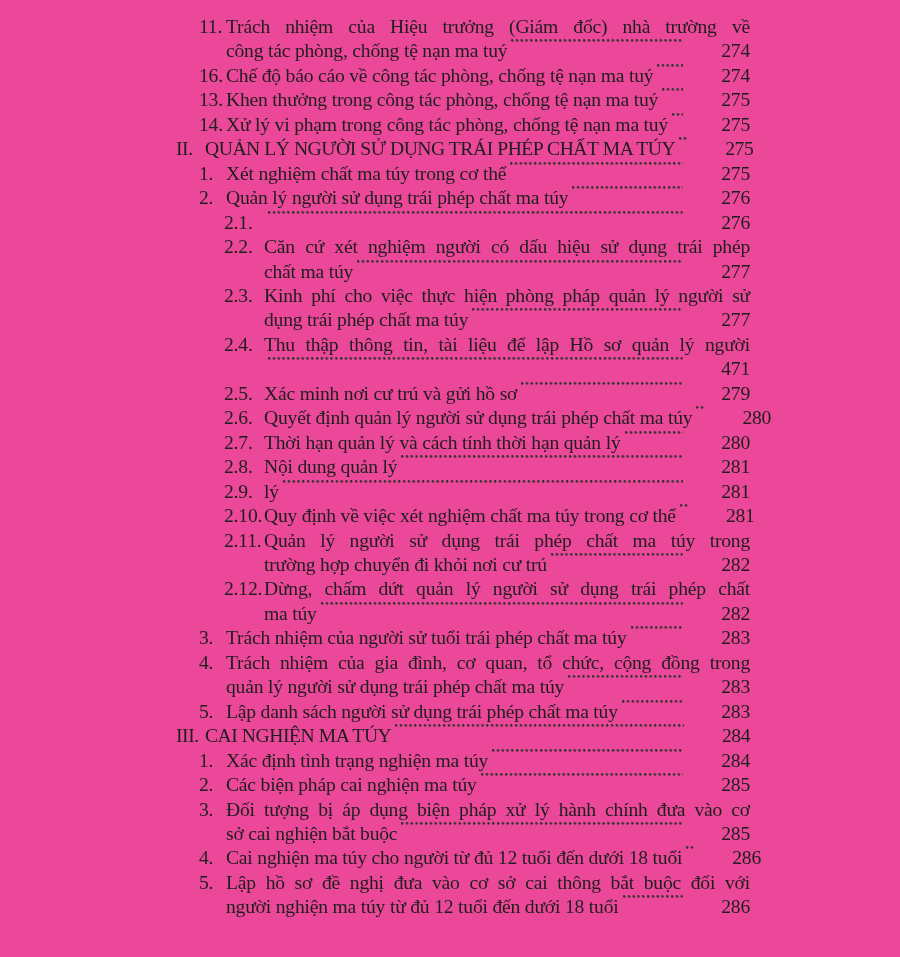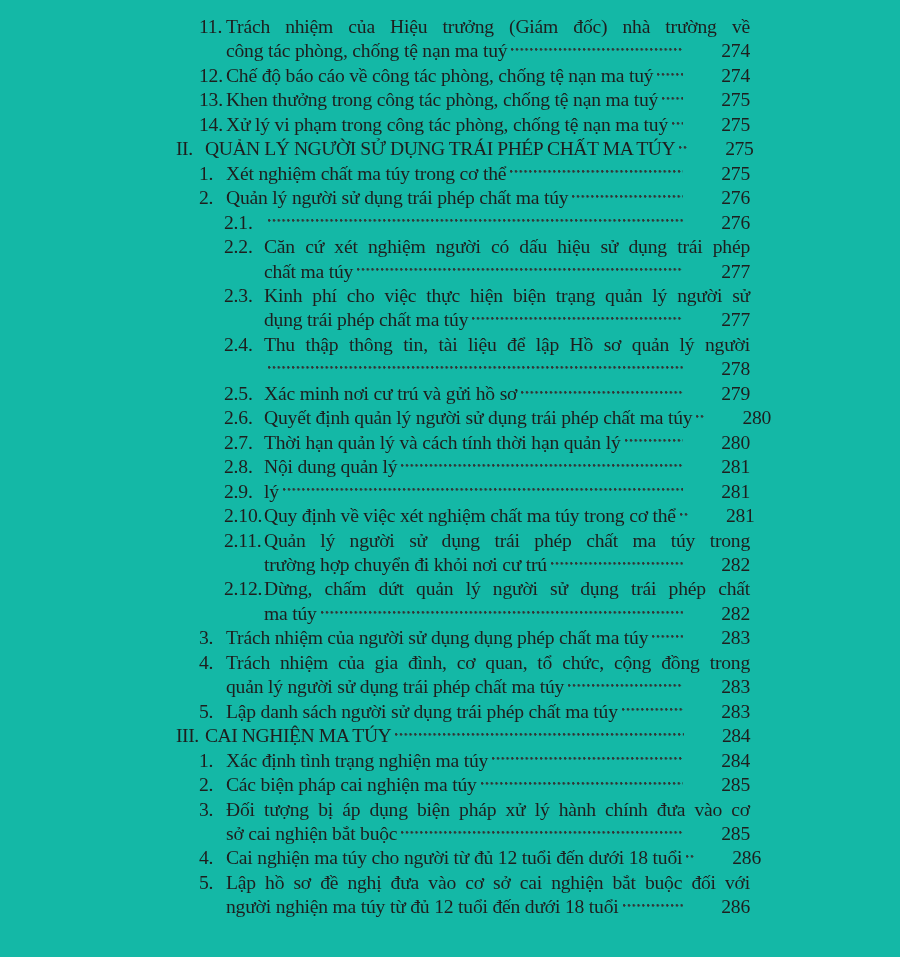--- a/index.html
+++ b/index.html
@@ -4,21 +4,21 @@
 <style>
   html, body {
     margin: 0;
     padding: 0;
     background: #ffffff;
   }
   .page {
     position: relative;
     width: 900px;
     height: 957px;
-    background: #14b8a6;
+    background: #ec4899;
     overflow: hidden;
     font-family: "Liberation Serif", "DejaVu Serif", serif;
     color: #1e1e1e;
   }
   .toc {
     position: absolute;
     left: 176px;
     top: 15px;
     width: 574px;
     font-size: 19.6px;
@@ -40,21 +40,21 @@
   .lvl-section { padding-left: 29px; letter-spacing: -0.45px; }
   .lvl-section > .num { left: 0; }
   
   .line-fill {
     text-align: justify;
     text-align-last: justify;
   }
   
   .line-last {
     display: flex;
-    align-items: center;
+    align-items: flex-start;
   }
   .line-last .t { flex: 0 0 auto; white-space: nowrap; }
   .dots {
     flex: 1 1 auto;
     min-width: 8px;
     height: 3px;
     margin: 0 2px 4px 4px;
     background-image: radial-gradient(circle at 1.2px 1.4px, #333333 1.05px, rgba(0,0,0,0) 1.5px);
     background-size: 4.8px 3px;
     background-repeat: repeat-x;
@@ -70,21 +70,21 @@
       <div class="entry lvl-item">
         <span class="num">11.</span>
         <div class="line line-fill">Trách nhiệm của Hiệu trưởng (Giám đốc) nhà trường về</div>
         <div class="line line-last">
           <span class="t">công tác phòng, chống tệ nạn ma tuý</span>
           <span class="dots"></span>
           <span class="pg">274</span>
         </div>
       </div>
       <div class="entry lvl-item">
-        <span class="num">12.</span>
+        <span class="num">16.</span>
         <div class="line line-last">
           <span class="t">Chế độ báo cáo về công tác phòng, chống tệ nạn ma tuý</span>
           <span class="dots"></span>
           <span class="pg">274</span>
         </div>
       </div>
       <div class="entry lvl-item">
         <span class="num">13.</span>
         <div class="line line-last">
           <span class="t">Khen thưởng trong công tác phòng, chống tệ nạn ma tuý</span>
@@ -135,33 +135,33 @@
         <span class="num">2.2.</span>
         <div class="line line-fill">Căn cứ xét nghiệm người có dấu hiệu sử dụng trái phép</div>
         <div class="line line-last">
           <span class="t">chất ma túy</span>
           <span class="dots"></span>
           <span class="pg">277</span>
         </div>
       </div>
       <div class="entry lvl-sub">
         <span class="num">2.3.</span>
-        <div class="line line-fill">Kinh phí cho việc thực hiện biện trạng quản lý người sử</div>
+        <div class="line line-fill">Kinh phí cho việc thực hiện phòng pháp quản lý người sử</div>
         <div class="line line-last">
           <span class="t">dụng trái phép chất ma túy</span>
           <span class="dots"></span>
           <span class="pg">277</span>
         </div>
       </div>
       <div class="entry lvl-sub">
         <span class="num">2.4.</span>
         <div class="line line-fill">Thu thập thông tin, tài liệu để lập Hồ sơ quản lý người</div>
         <div class="line line-last">
           <span class="dots"></span>
-          <span class="pg">278</span>
+          <span class="pg">471</span>
         </div>
       </div>
       <div class="entry lvl-sub">
         <span class="num">2.5.</span>
         <div class="line line-last">
           <span class="t">Xác minh nơi cư trú và gửi hồ sơ</span>
           <span class="dots"></span>
           <span class="pg">279</span>
         </div>
       </div>
@@ -219,21 +219,21 @@
         <div class="line line-fill">Dừng, chấm dứt quản lý người sử dụng trái phép chất</div>
         <div class="line line-last">
           <span class="t">ma túy</span>
           <span class="dots"></span>
           <span class="pg">282</span>
         </div>
       </div>
       <div class="entry lvl-item">
         <span class="num">3.</span>
         <div class="line line-last">
-          <span class="t">Trách nhiệm của người sử dụng dụng phép chất ma túy</span>
+          <span class="t">Trách nhiệm của người sử tuổi trái phép chất ma túy</span>
           <span class="dots"></span>
           <span class="pg">283</span>
         </div>
       </div>
       <div class="entry lvl-item">
         <span class="num">4.</span>
         <div class="line line-fill">Trách nhiệm của gia đình, cơ quan, tổ chức, cộng đồng trong</div>
         <div class="line line-last">
           <span class="t">quản lý người sử dụng trái phép chất ma túy</span>
           <span class="dots"></span>
@@ -284,21 +284,21 @@
       <div class="entry lvl-item">
         <span class="num">4.</span>
         <div class="line line-last">
           <span class="t">Cai nghiện ma túy cho người từ đủ 12 tuổi đến dưới 18 tuổi</span>
           <span class="dots"></span>
           <span class="pg">286</span>
         </div>
       </div>
       <div class="entry lvl-item">
         <span class="num">5.</span>
-        <div class="line line-fill">Lập hồ sơ đề nghị đưa vào cơ sở cai nghiện bắt buộc đối với</div>
+        <div class="line line-fill">Lập hồ sơ đề nghị đưa vào cơ sở cai thông bắt buộc đối với</div>
         <div class="line line-last">
           <span class="t">người nghiện ma túy từ đủ 12 tuổi đến dưới 18 tuổi</span>
           <span class="dots"></span>
           <span class="pg">286</span>
         </div>
       </div>
     </div>
 </div>
 
 </body></html>

